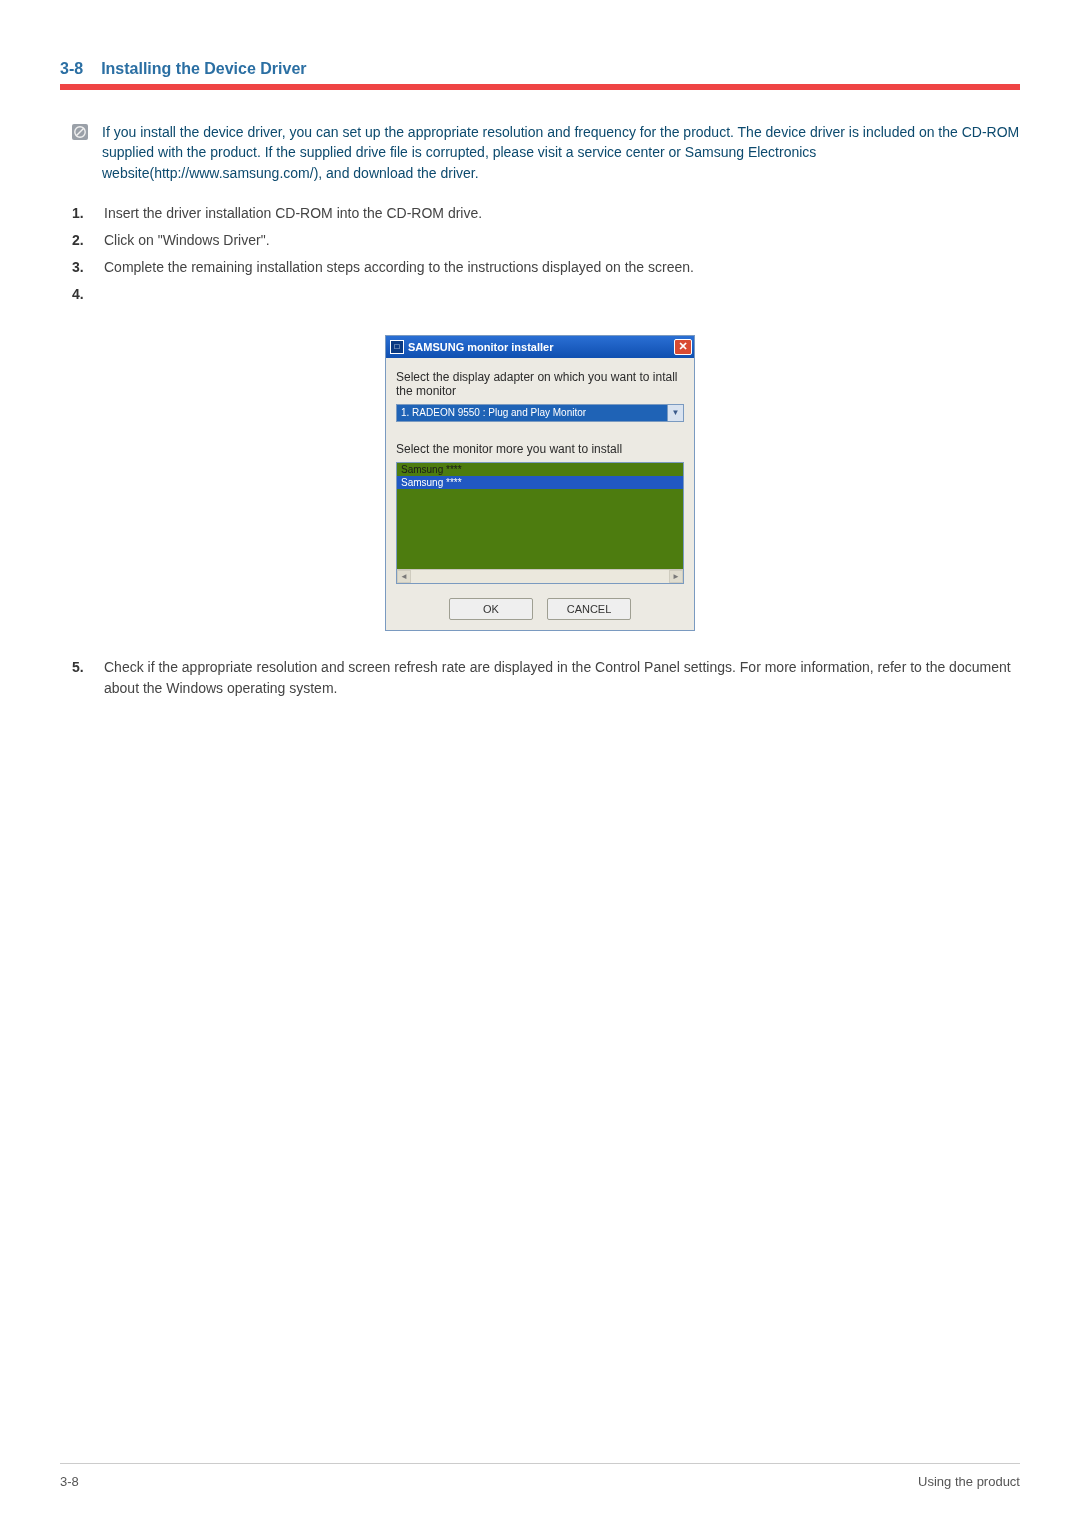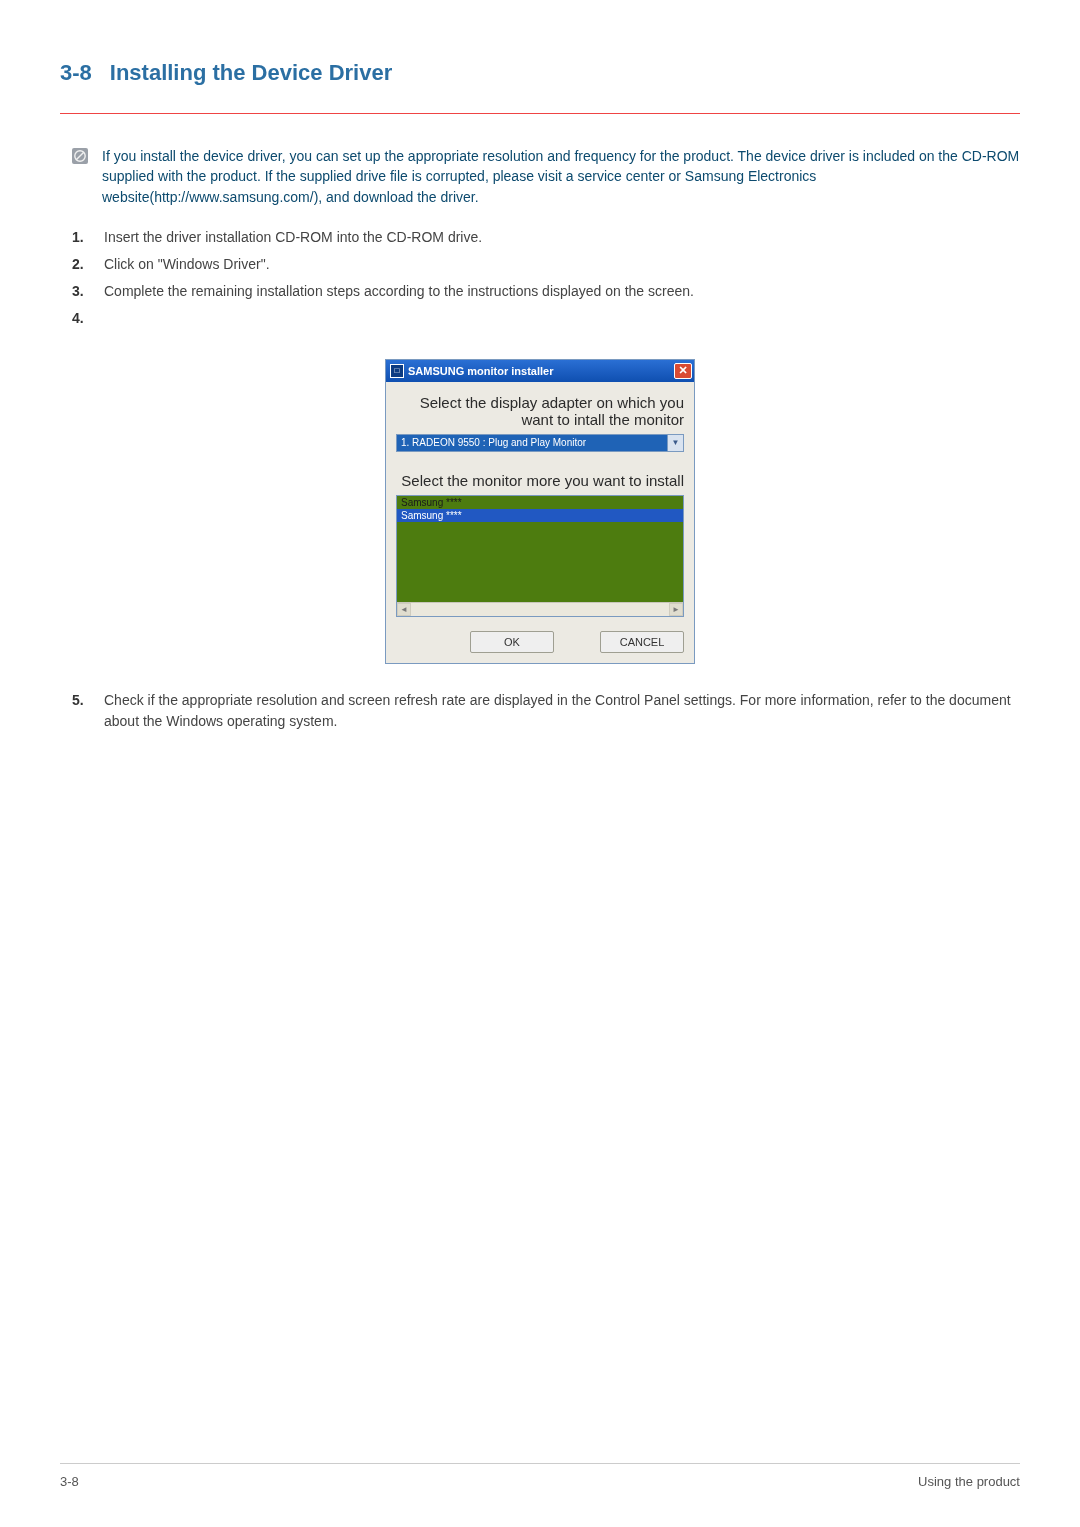--- a/index.html
+++ b/index.html
@@ -10,25 +10,25 @@
       height: 1527px;
       position: relative;
       color: #333;
     }
     .page {
       padding: 60px 60px 30px 60px;
       height: 100%;
       position: relative;
     }
     .heading {
-      font-size: 22px;
+      font-size: 16px;
       font-weight: bold;
       color: #2b6fa3;
-      padding-bottom: 27px;
-      border-bottom: 1px solid #ef4444;
+      padding-bottom: 6px;
+      border-bottom: 6px solid #ef4444;
       margin-bottom: 32px;
     }
     .heading .num { margin-right: 18px; }
     .note-block {
       display: flex;
       gap: 14px;
       margin-left: 12px;
       margin-bottom: 20px;
     }
     .note-icon {
@@ -95,23 +95,23 @@
       background: #d94b33;
       border: 1px solid #fff;
       color: #fff;
       font-size: 11px;
       font-weight: bold;
       display: flex; align-items: center; justify-content: center;
       border-radius: 2px;
     }
     .inst-body { padding: 8px 10px 10px 10px; }
     .inst-label {
-      font-size: 15px;
+      font-size: 12px;
       color: #2b2b2b;
-      text-align: right;
+      text-align: left;
       margin: 4px 0 6px 0;
     }
     .dropdown {
       display: flex;
       align-items: stretch;
       height: 18px;
       border: 1px solid #7a9ac0;
       background: #1f63b6;
       color: #fff;
       font-size: 10px;
@@ -145,21 +145,21 @@
       justify-content: space-between;
     }
     .ls-arrow {
       width: 14px; height: 100%;
       background: #e0ddcf;
       border: 1px solid #cfccbf;
       font-size: 8px; color: #7a7a7a;
       display: flex; align-items: center; justify-content: center;
     }
     .btn-row {
-      display: flex; gap: 46px; justify-content: flex-end;
+      display: flex; gap: 14px; justify-content: center;
       margin-top: 14px;
     }
     .xp-btn {
       width: 84px; height: 22px;
       background: #efefef;
       border: 1px solid #9f9f92;
       border-radius: 2px;
       font-size: 11px;
       display: flex; align-items: center; justify-content: center;
       color: #333;

